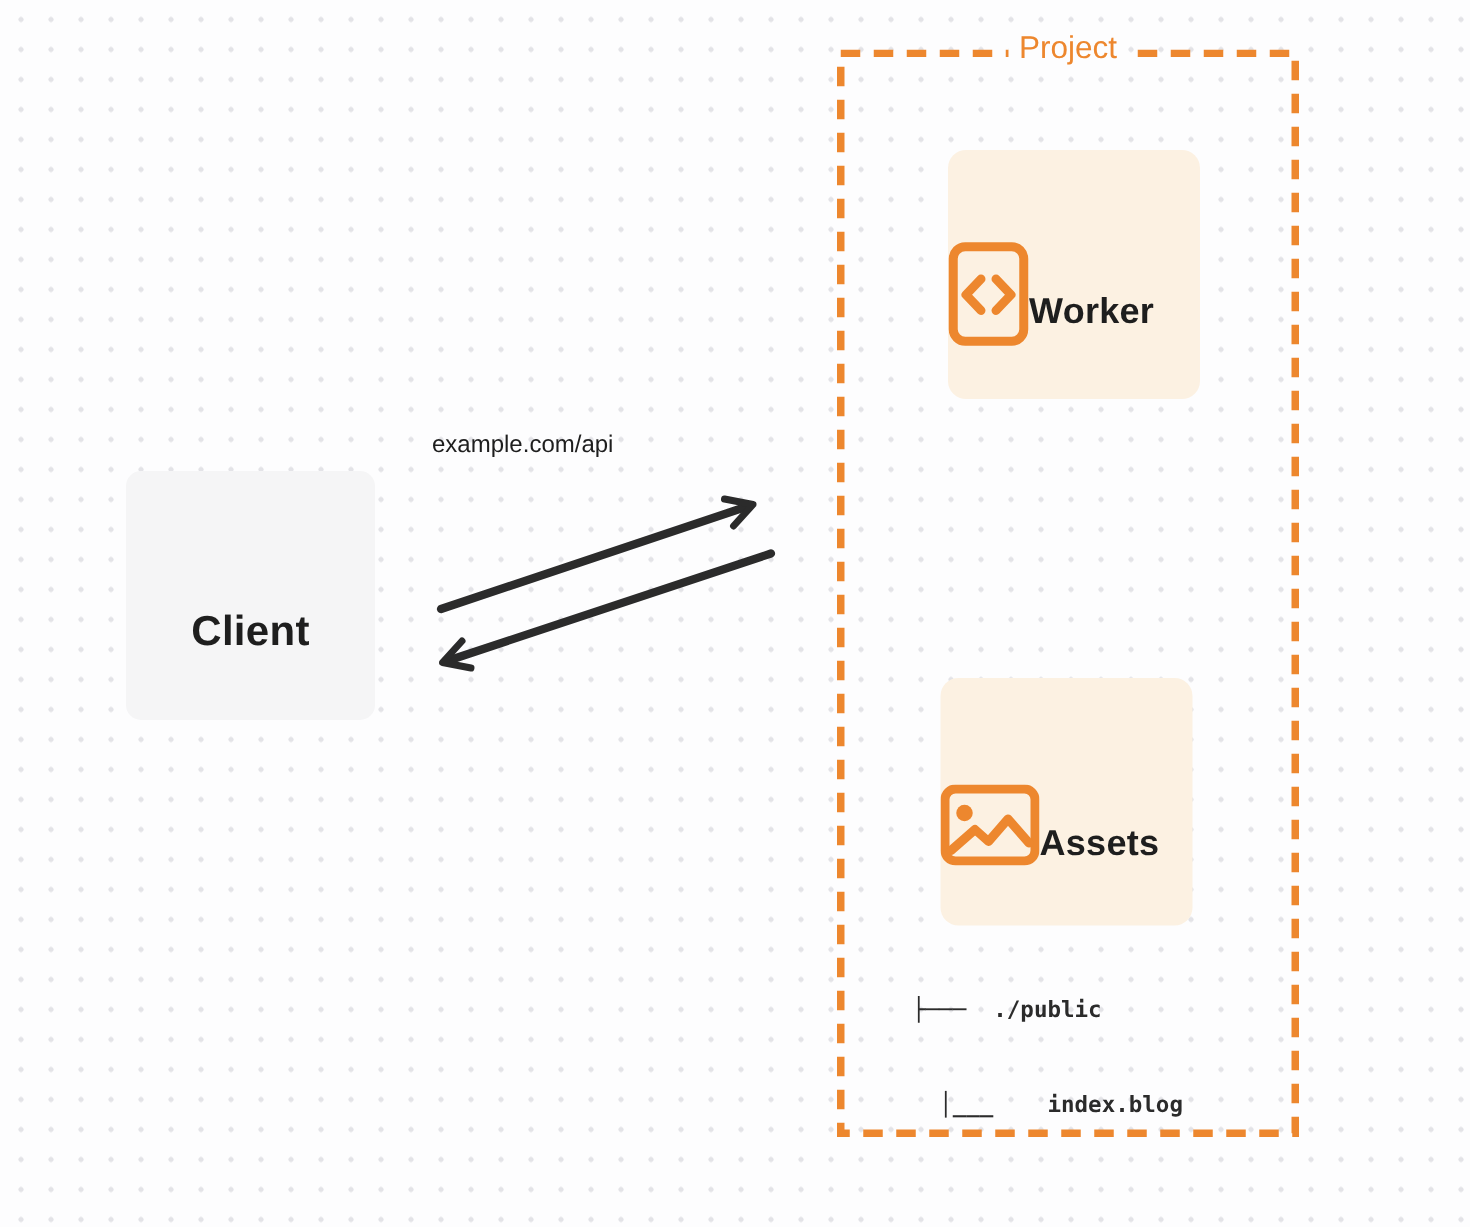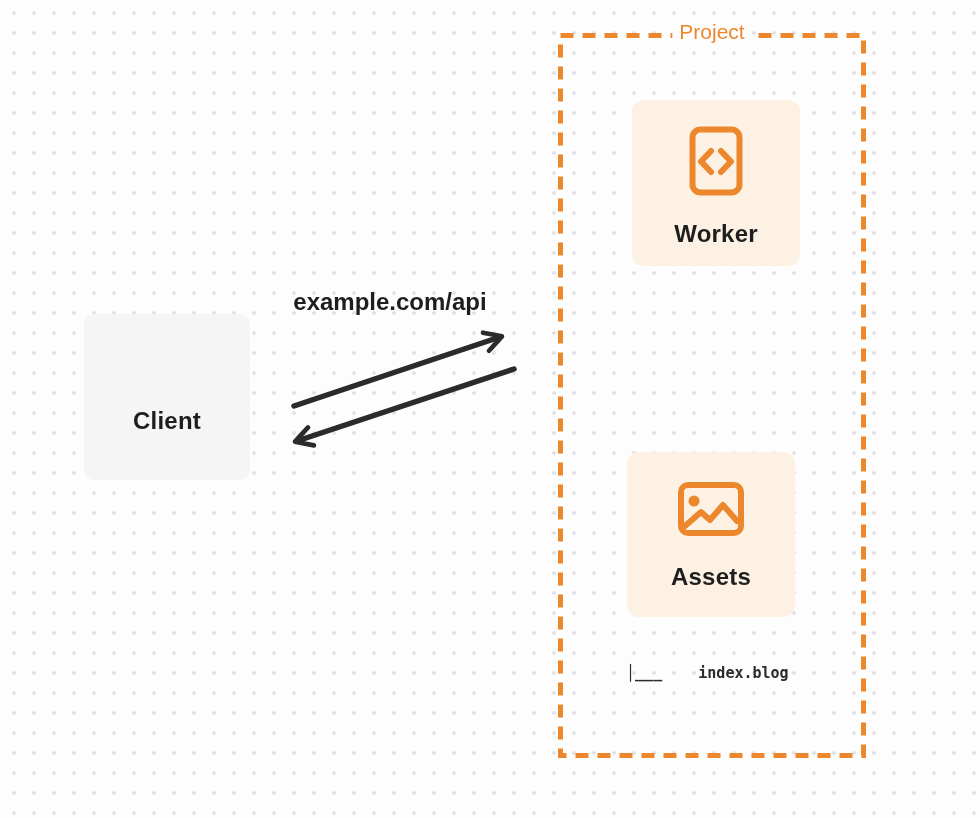--- a/index.html
+++ b/index.html
@@ -30,35 +30,34 @@
     top: 314px;
     width: 166px;
     height: 166px;
     background: #f5f5f6;
     border-radius: 10px;
     display: flex;
     align-items: center;
     justify-content: center;
   }
   .client-label {
-    font-size: 24px;
+    font-size: 28px;
     font-weight: 700;
     letter-spacing: 0.2px;
     color: #1e1e1e;
     margin-top: 48px;
   }
 
   .request-label {
     position: absolute;
     left: 288px;
     top: 288px;
     width: 204px;
-    text-align: center;
-    font-size: 24px;
-    font-weight: 700;
+    font-size: 16px;
+    font-weight: 400;
     color: #1e1e1e;
   }
 
   .project-box {
     position: absolute;
     left: 558px;
     top: 33px;
     width: 308px;
     height: 725px;
   }
@@ -80,21 +79,21 @@
     color: #ed872e;
     line-height: 1.25;
     white-space: nowrap;
   }
 
   .card {
     position: absolute;
     background: #fcf1e2;
     border-radius: 12px;
     display: flex;
-    flex-direction: column;
+    flex-direction: row;
     align-items: center;
     box-sizing: border-box;
   }
   .worker-card { left: 74px; top: 67px;  width: 168px; height: 166px; padding-top: 26px; }
   .assets-card { left: 69px; top: 419px; width: 168px; height: 165px; padding-top: 30px; }
   .card-label {
     font-size: 24px;
     font-weight: 700;
     color: #1e1e1e;
     letter-spacing: 0.2px;
@@ -155,18 +154,19 @@
     <div class="card assets-card">
       <svg width="66" height="54" viewBox="0 0 66 54" aria-hidden="true">
         <rect x="3" y="3" width="60" height="48" rx="7" fill="none" stroke="#ed872e" stroke-width="6"></rect>
         <circle cx="16" cy="19" r="5.5" fill="#ed872e"></circle>
         <polyline points="7,44 23,30 32,38 45,23 59,39" fill="none" stroke="#ed872e" stroke-width="6" stroke-linecap="round" stroke-linejoin="round"></polyline>
       </svg>
       <div class="card-label">Assets</div>
     </div>
 
     <div class="file-tree">
+      <div>├───  ./public</div>
       <div>  │___    index.blog</div>
       
     </div>
 
   </div>
 </div>
 
 </body></html>

